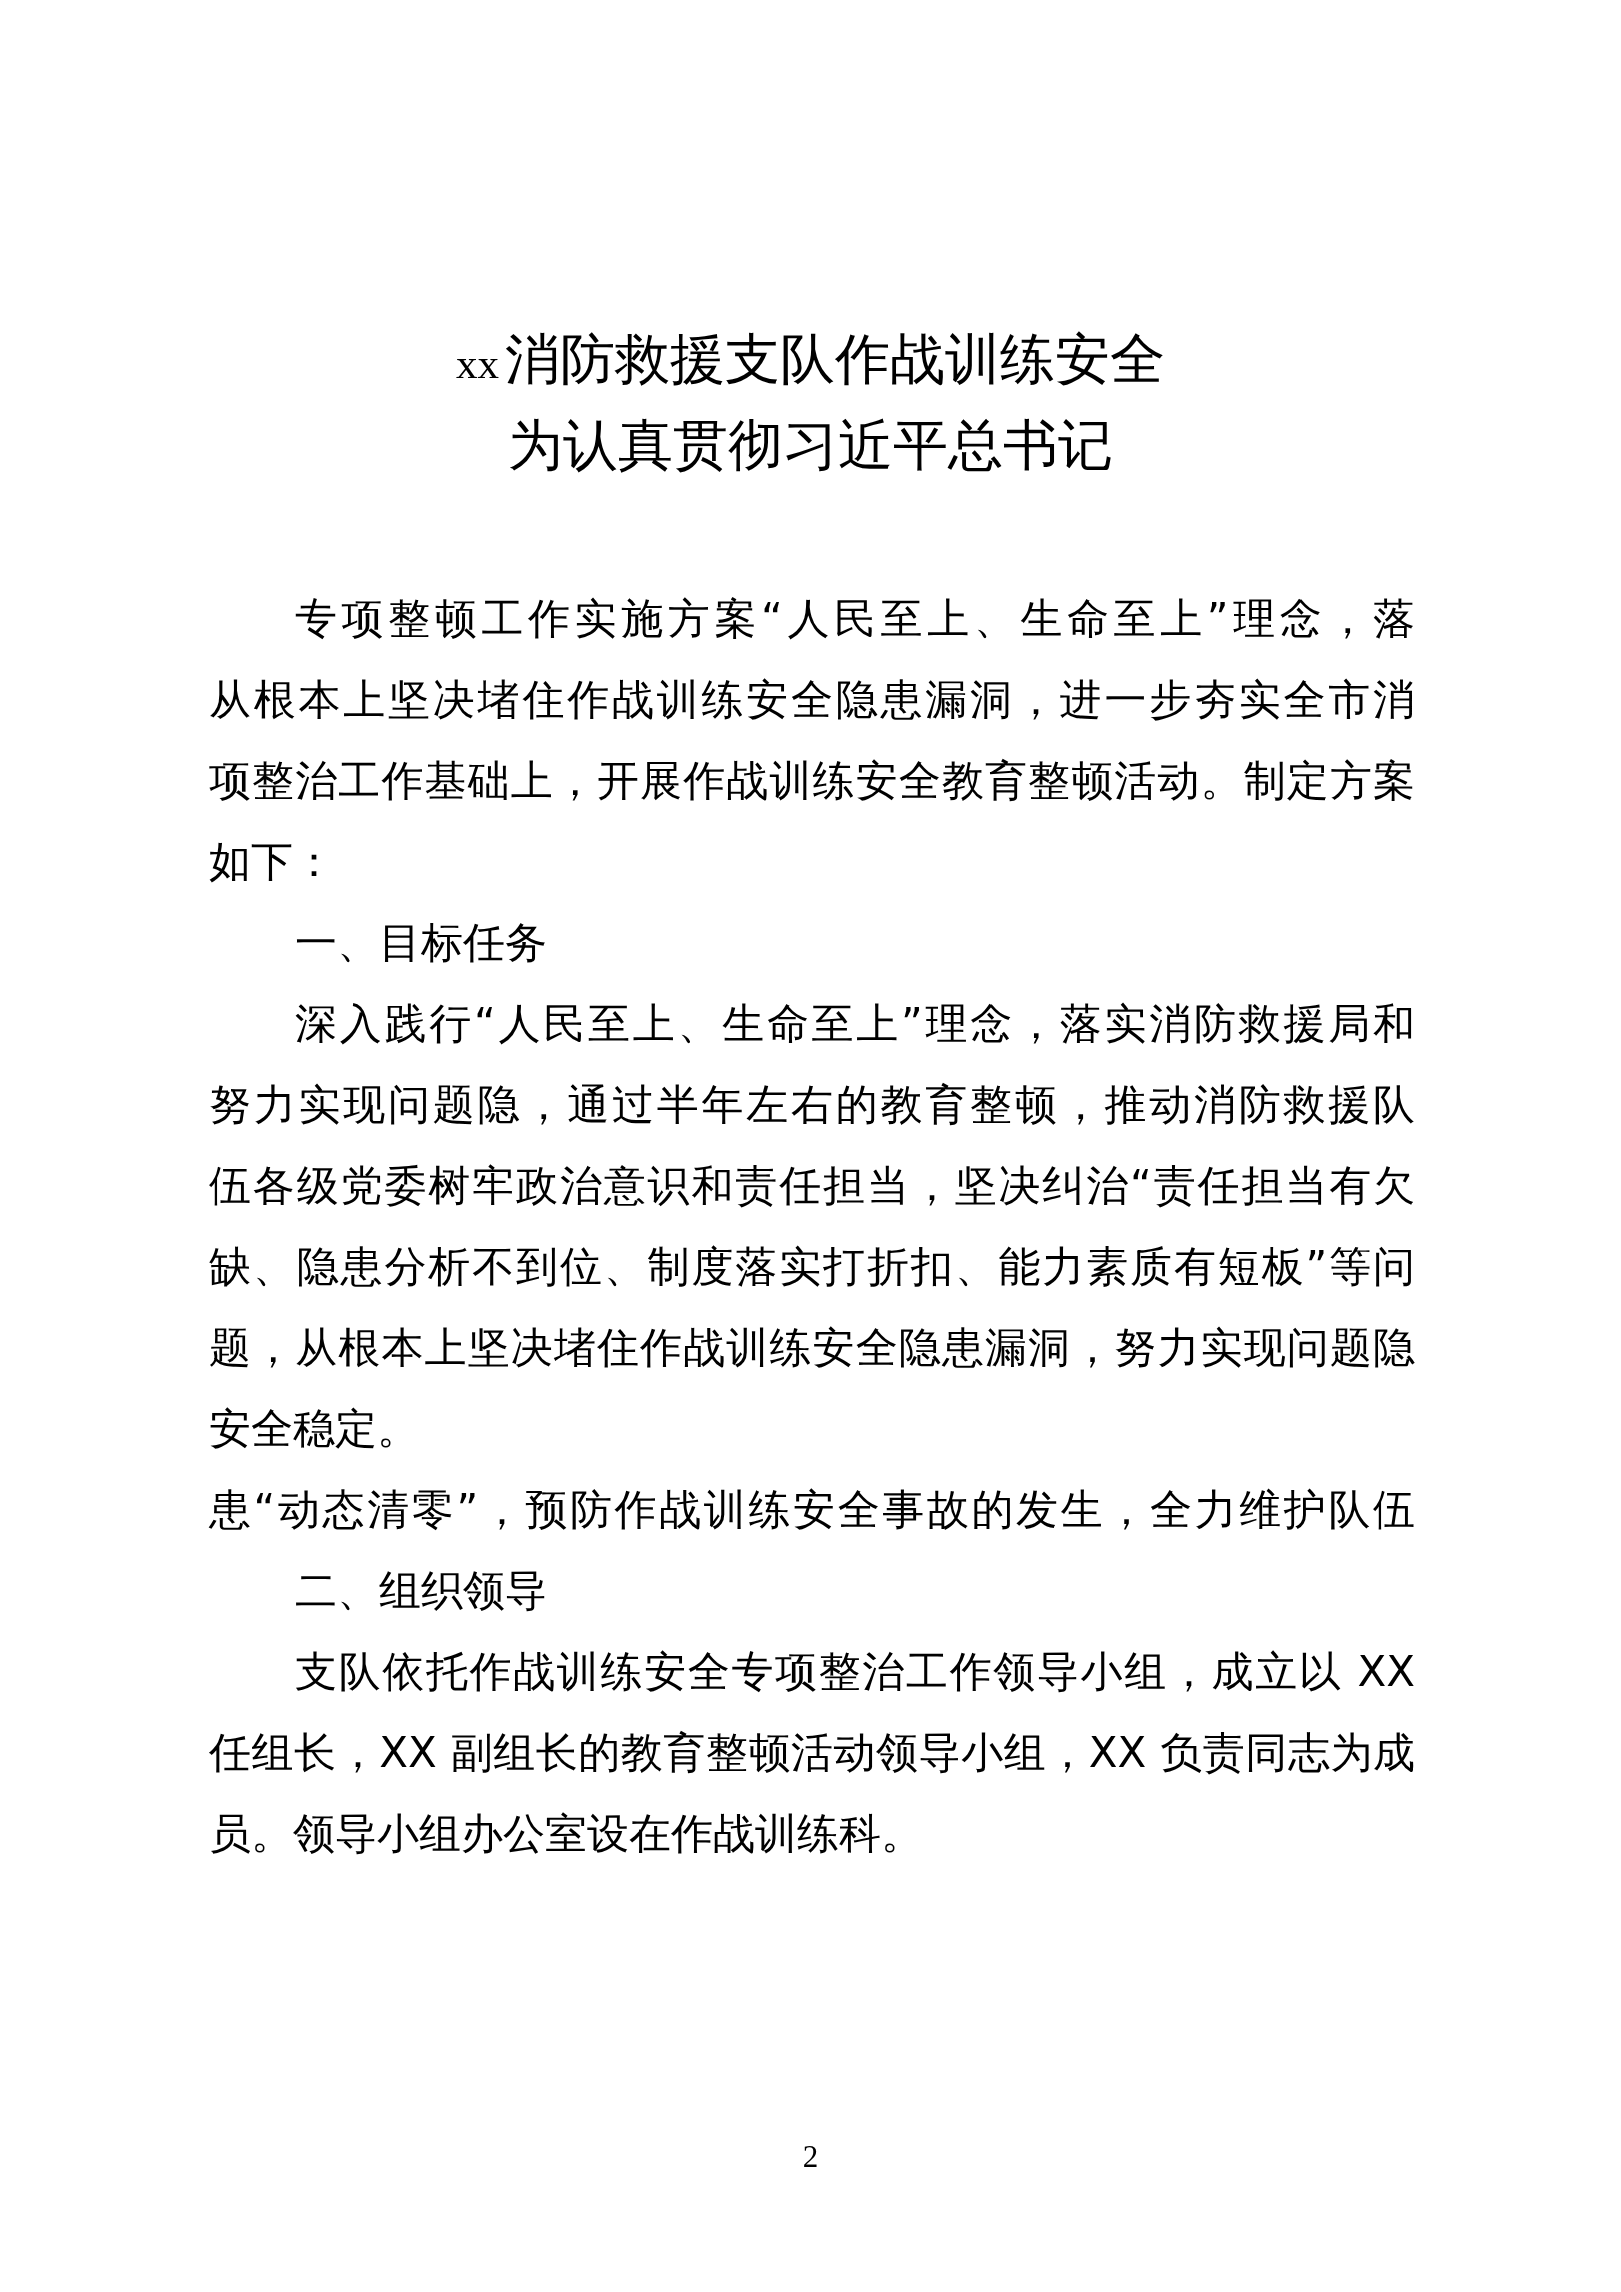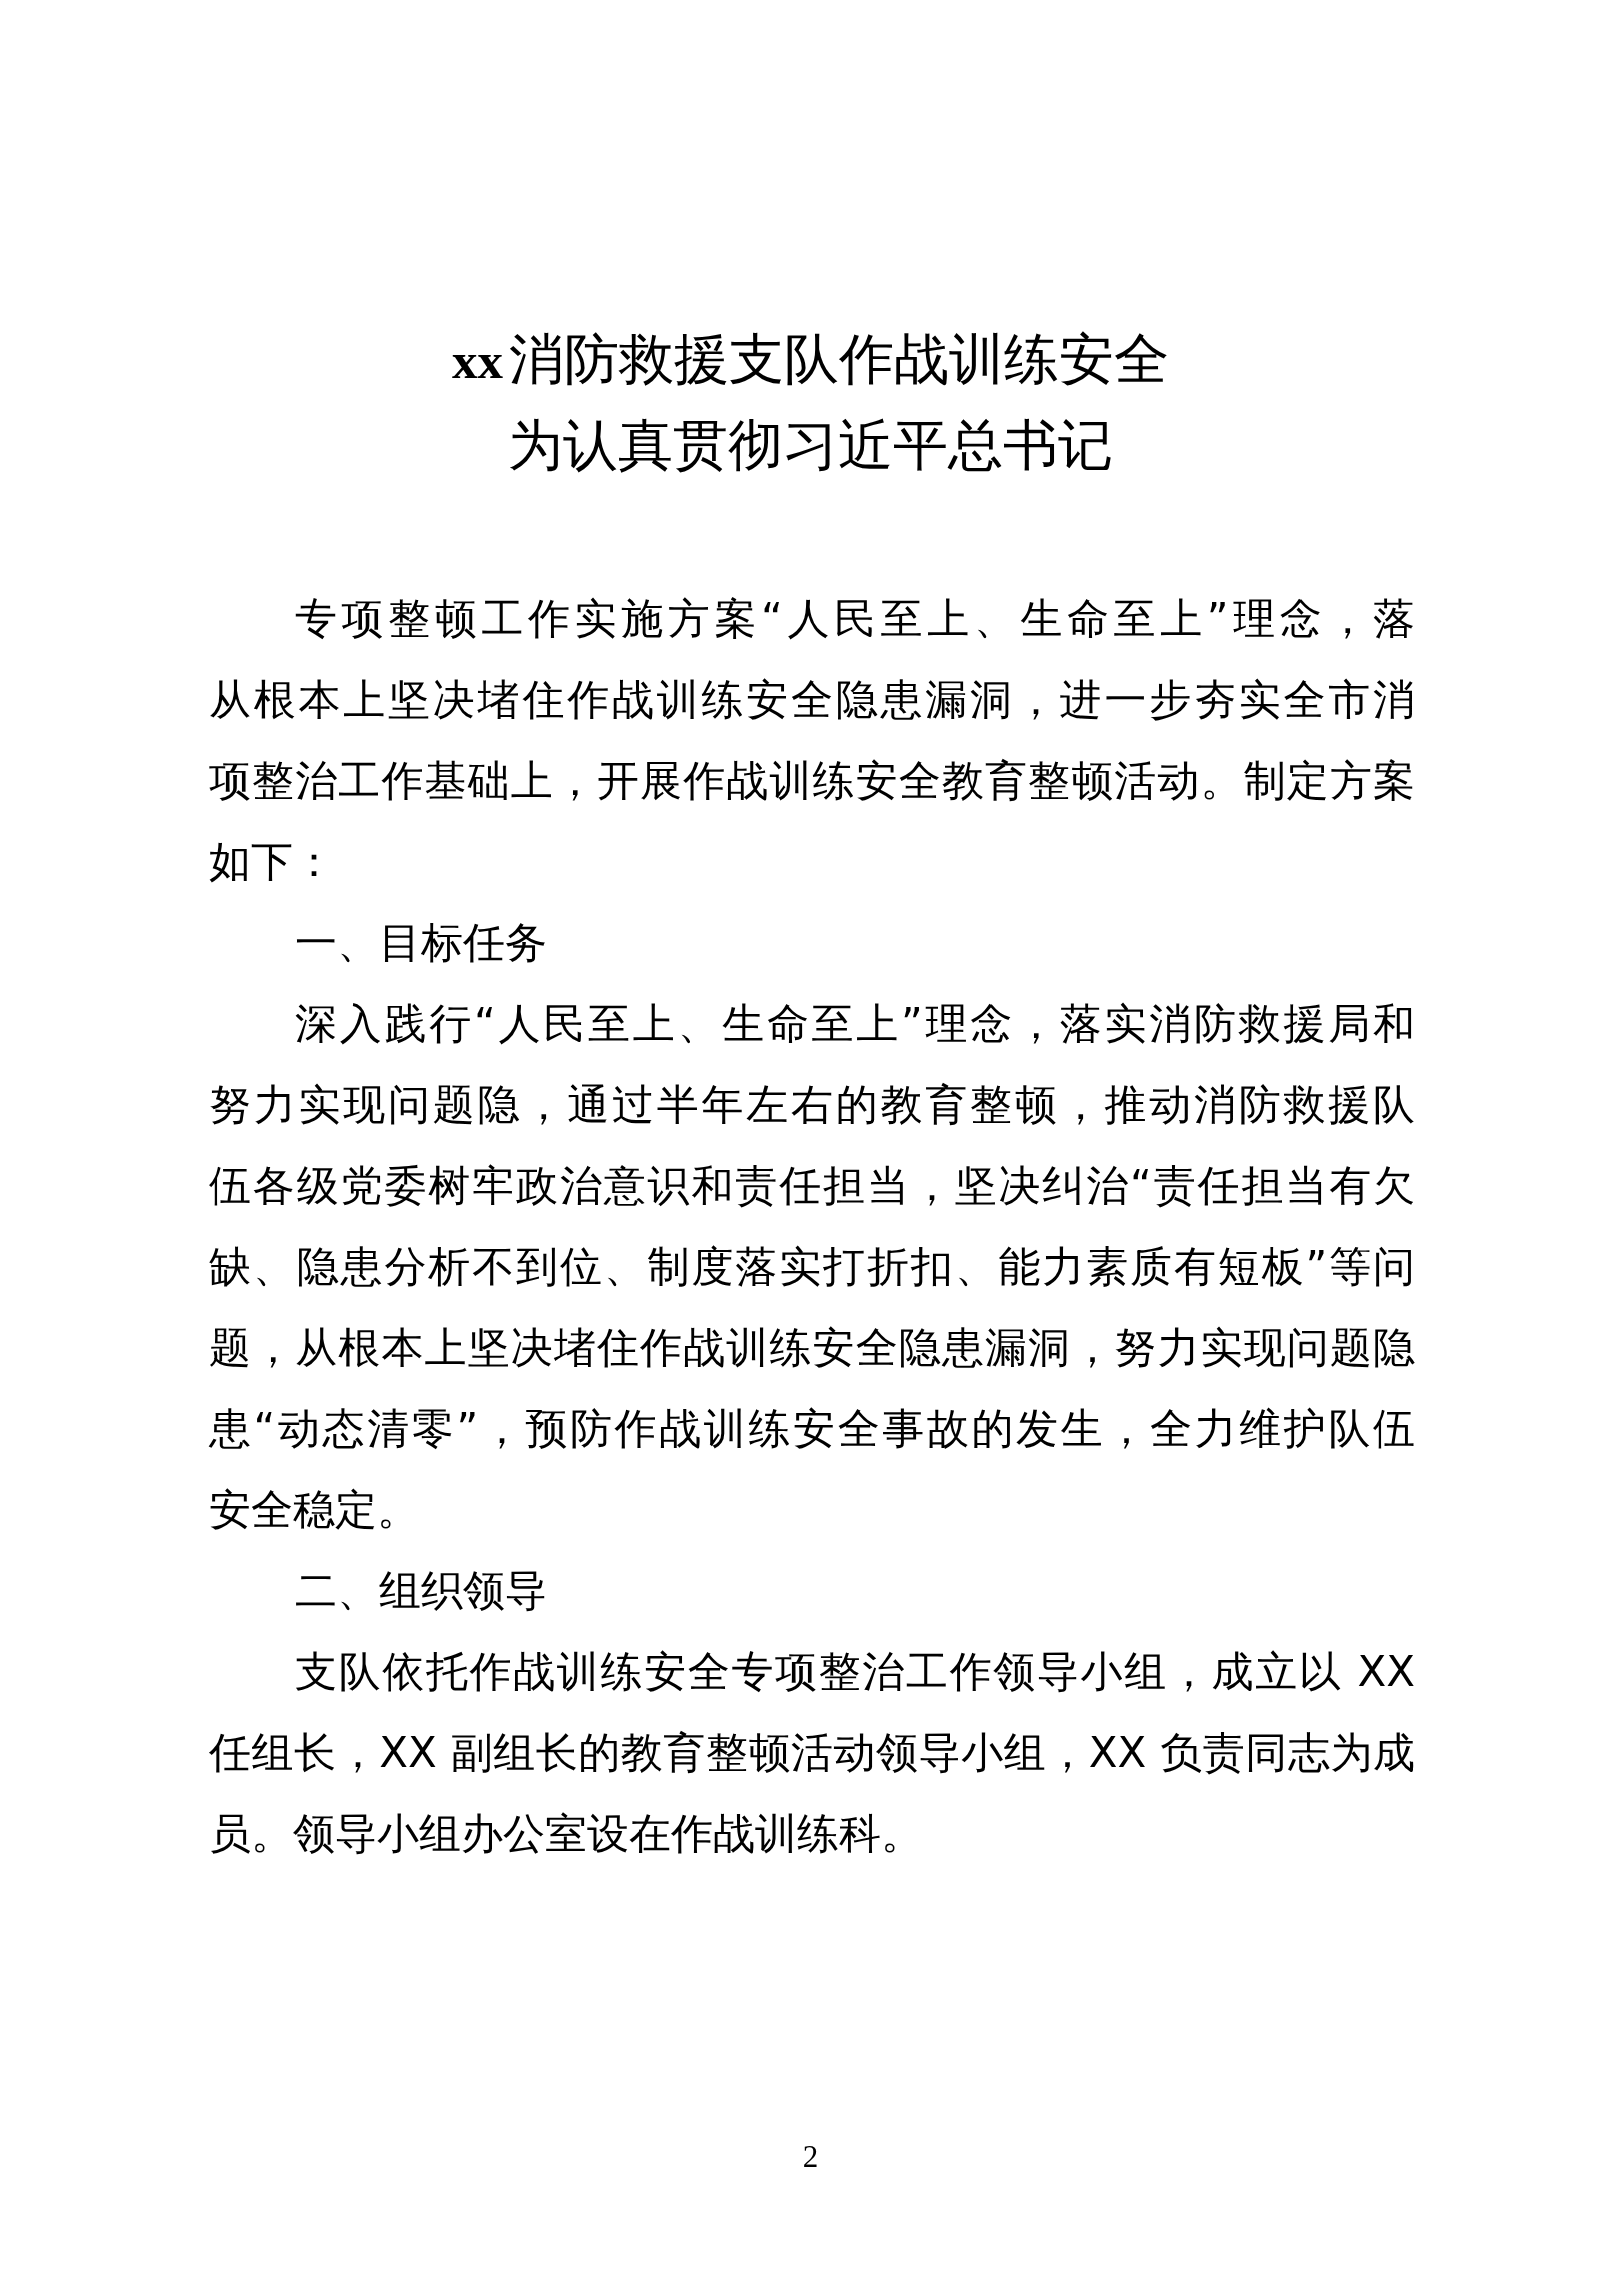--- a/index.html
+++ b/index.html
@@ -31,23 +31,22 @@
     }
     .title-line {
       font-size: 55px;
       line-height: 86px;
       height: 86px;
       letter-spacing: 0px;
       white-space: nowrap;
     }
     .title-line .latin {
       font-family: "Liberation Serif", "DejaVu Serif", serif;
-      font-size: 51px;
+      font-size: 43px;
       margin-right: 5.9px;
-      font-weight: bold;
     }
     .body-block {
       position: absolute;
       left: 209px;
       top: 578px;
       width: 1206px;
     }
     .line {
       font-size: 42px;
       line-height: 81px;
@@ -99,22 +98,22 @@
       <div class="line last">如下：</div>
     </div>
 
     <div class="line heading">一、目标任务</div>
     <div>
       <div class="line indent">深入践行“人民至上、生命至上”理念，落实消防救援局和</div>
       <div class="line">努力实现问题隐，通过半年左右的教育整顿，推动消防救援队</div>
       <div class="line">伍各级党委树牢政治意识和责任担当，坚决纠治“责任担当有欠</div>
       <div class="line">缺、隐患分析不到位、制度落实打折扣、能力素质有短板”等问</div>
       <div class="line">题，从根本上坚决堵住作战训练安全隐患漏洞，努力实现问题隐</div>
+      <div class="line last">安全稳定。</div>
       <div class="line">患“动态清零”，预防作战训练安全事故的发生，全力维护队伍</div>
-      <div class="line last">安全稳定。</div>
     </div>
 
     <div class="line heading">二、组织领导</div>
     <div>
       <div class="line indent">支队依托作战训练安全专项整治工作领导小组，成立以 XX</div>
       <div class="line">任组长，XX 副组长的教育整顿活动领导小组，XX 负责同志为成</div>
       <div class="line last">员。领导小组办公室设在作战训练科。</div>
     </div>
   </div>
 

